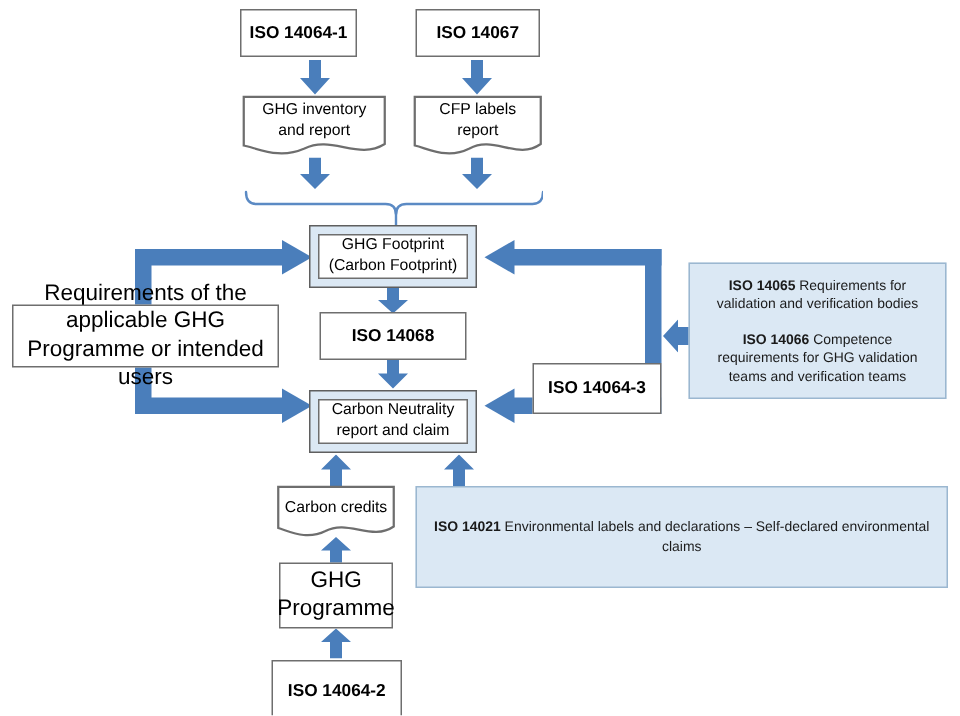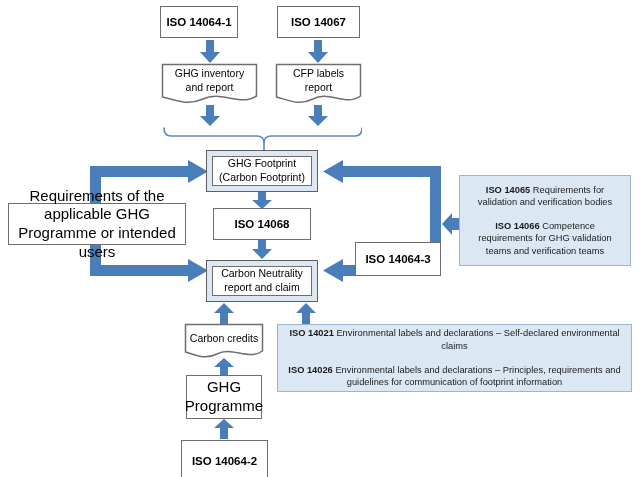--- a/index.html
+++ b/index.html
@@ -326,18 +326,15 @@
   </div>
 
   <div class="box box-strong" style="left:181px; top:440px; width:87px; height:43px;">
     <span>ISO 14064-2</span>
   </div>
 
   <div class="panel" style="left:277px; top:324px; width:355px; height:68px;">
     <p>
       <b>ISO 14021</b><span> Environmental labels and declarations – Self-declared environmental claims</span>
     </p>
-    <p>
-      <b>ISO 14026</b><span> Environmental labels and declarations – Principles, requirements and guidelines for communication of footprint information</span>
-    </p>
   </div>
 
 </div>
 
 </body></html>

